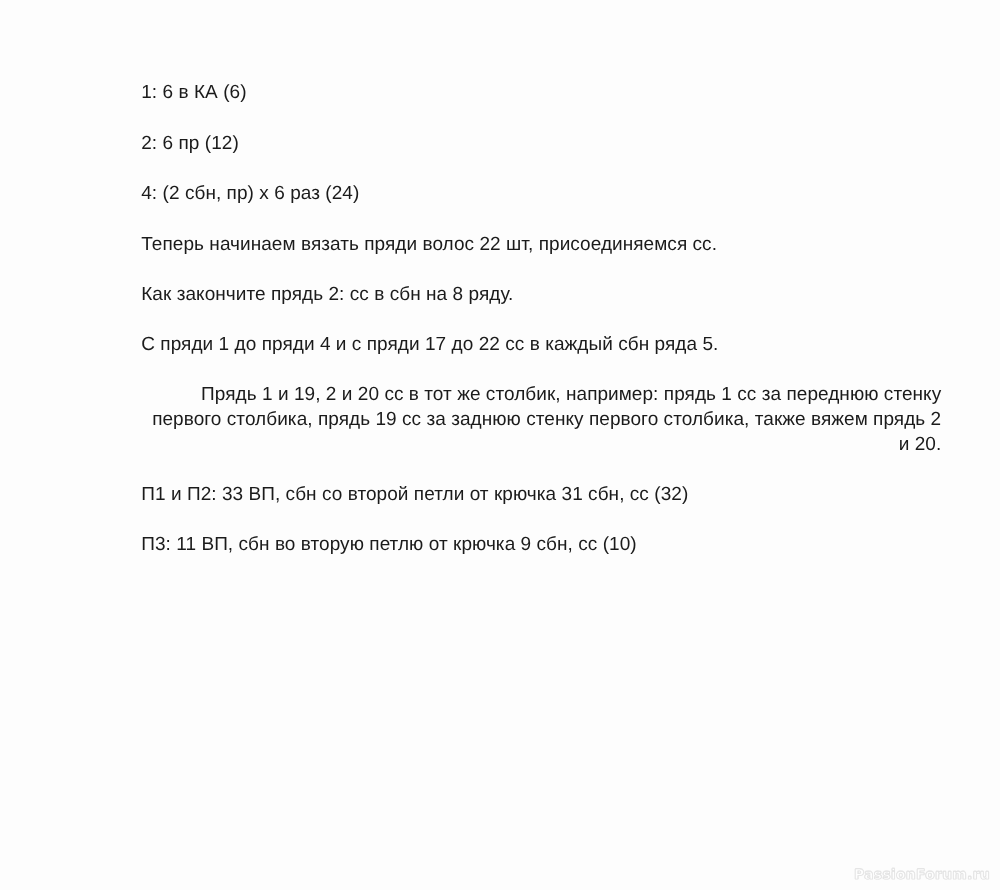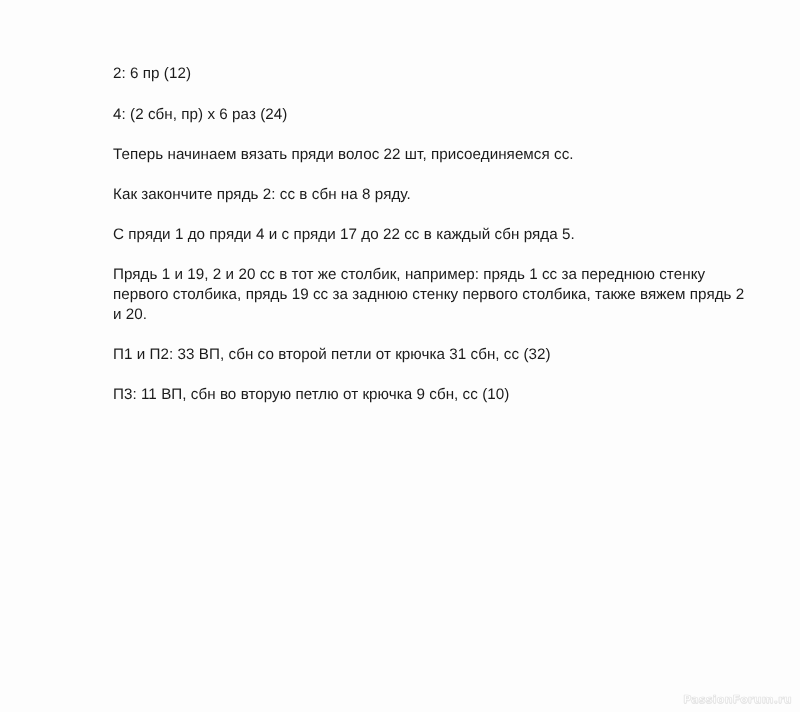--- a/index.html
+++ b/index.html
@@ -45,20 +45,21 @@
 
   
   .para.round {
     margin-bottom: 20.5px;
   }
 
   
   .para.flow {
     white-space: normal;
     max-width: 640px;
+    text-align: right;
   }
 
   #watermark {
     position: absolute;
     right: 8px;
     bottom: 6px;
     font-size: 11px;
     font-family: "DejaVu Sans", sans-serif;
     font-weight: 700;
     letter-spacing: 0.3px;
@@ -74,20 +75,21 @@
     opacity: 0.95;
   }
 </style>
 </head>
 <body>
 
 <div id="page">
 
   <div id="instructions">
 
+    <p class="para round">1: 6 в КА (6)</p>
 
     <p class="para round">2: 6 пр (12)</p>
 
 
     <p class="para round">4: (2 сбн, пр) х 6 раз (24)</p>
 
 
     <p class="para">Теперь начинаем вязать пряди волос 22 шт, присоединяемся сс.</p>
 
     <p class="para">Как закончите прядь 2: сс в сбн на 8 ряду.</p>

